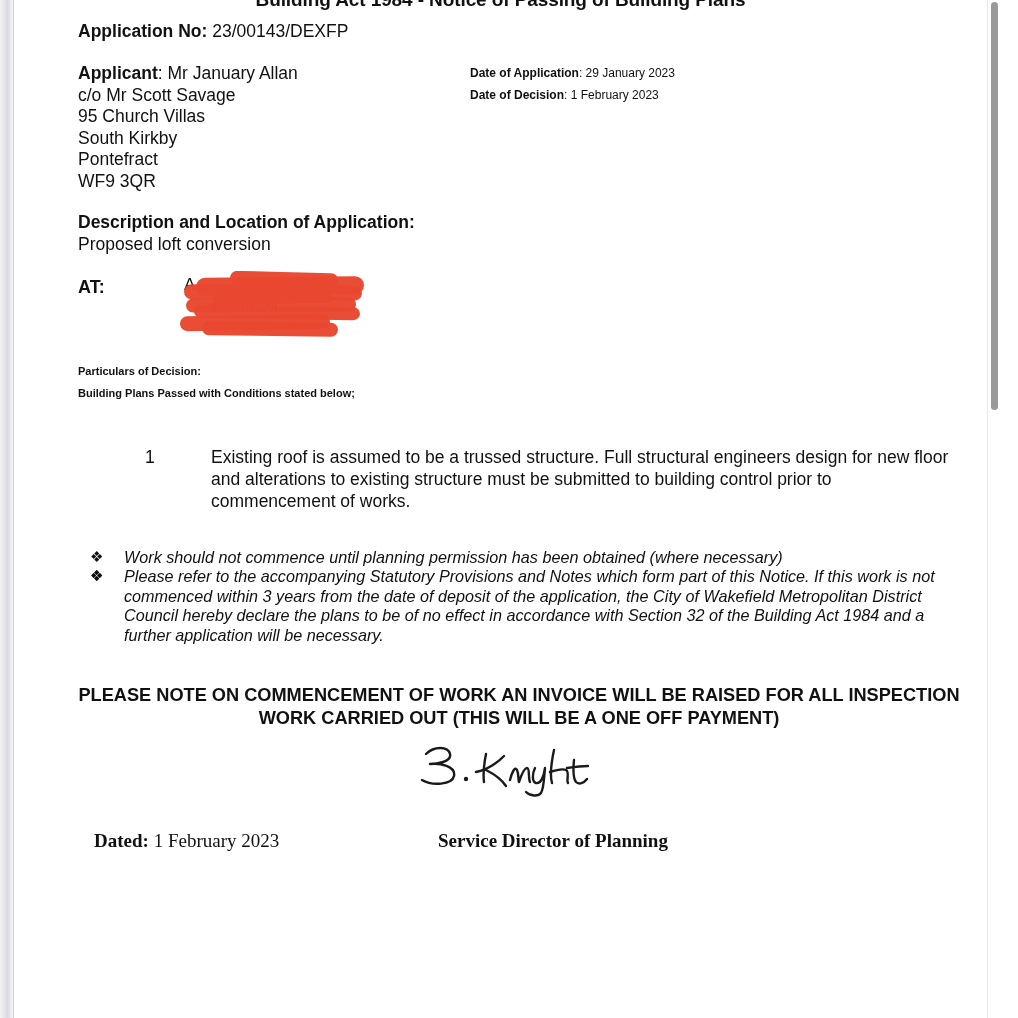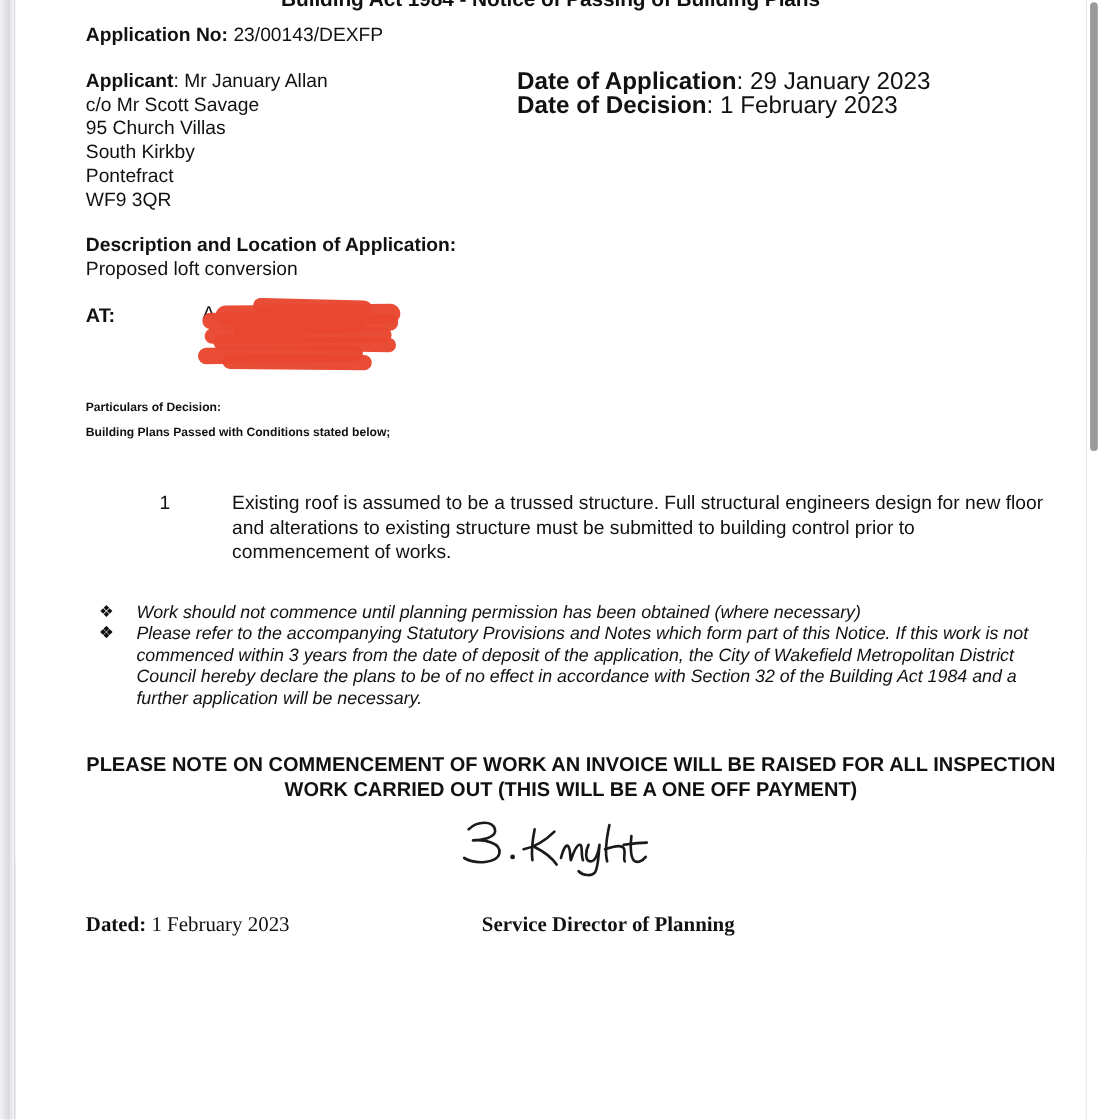--- a/index.html
+++ b/index.html
@@ -72,21 +72,21 @@
 
   .applicant-block {
     position: absolute; left: 64px; top: 63px;
     font-size: 17.5px;
     line-height: 21.6px;
   }
   .applicant-block .lbl { font-weight: bold; }
 
   .dates-block {
     position: absolute; left: 456px; top: 63px;
-    font-size: 22px;
+    font-size: 12px;
     line-height: 21.6px;
   }
   .dates-block .lbl { font-weight: bold; }
 
   .desc-block {
     position: absolute; left: 64px; top: 212px;
     font-size: 17.5px;
     line-height: 21.6px;
   }
   .desc-block .hd { font-weight: bold; }
@@ -175,21 +175,21 @@
     width: 240px; height: 60px;
   }
   .signature svg { display: block; }
 
   .footer {
     position: absolute; left: 64px; top: 830px;
     width: 882px;
     font-family: "Liberation Serif", serif;
     font-size: 19px;
   }
-  .footer .dated { position: absolute; left: 0; top: 0; }
+  .footer .dated { position: absolute; left: 16px; top: 0; }
   .footer .dated .lbl { font-weight: bold; }
   .footer .role { position: absolute; left: 360px; top: 0; font-weight: bold; text-align: center; }
 </style>
 </head>
 <body>
 
 <div id="viewer">
 
   <div class="gutter-left">
     <div class="edge"></div>

